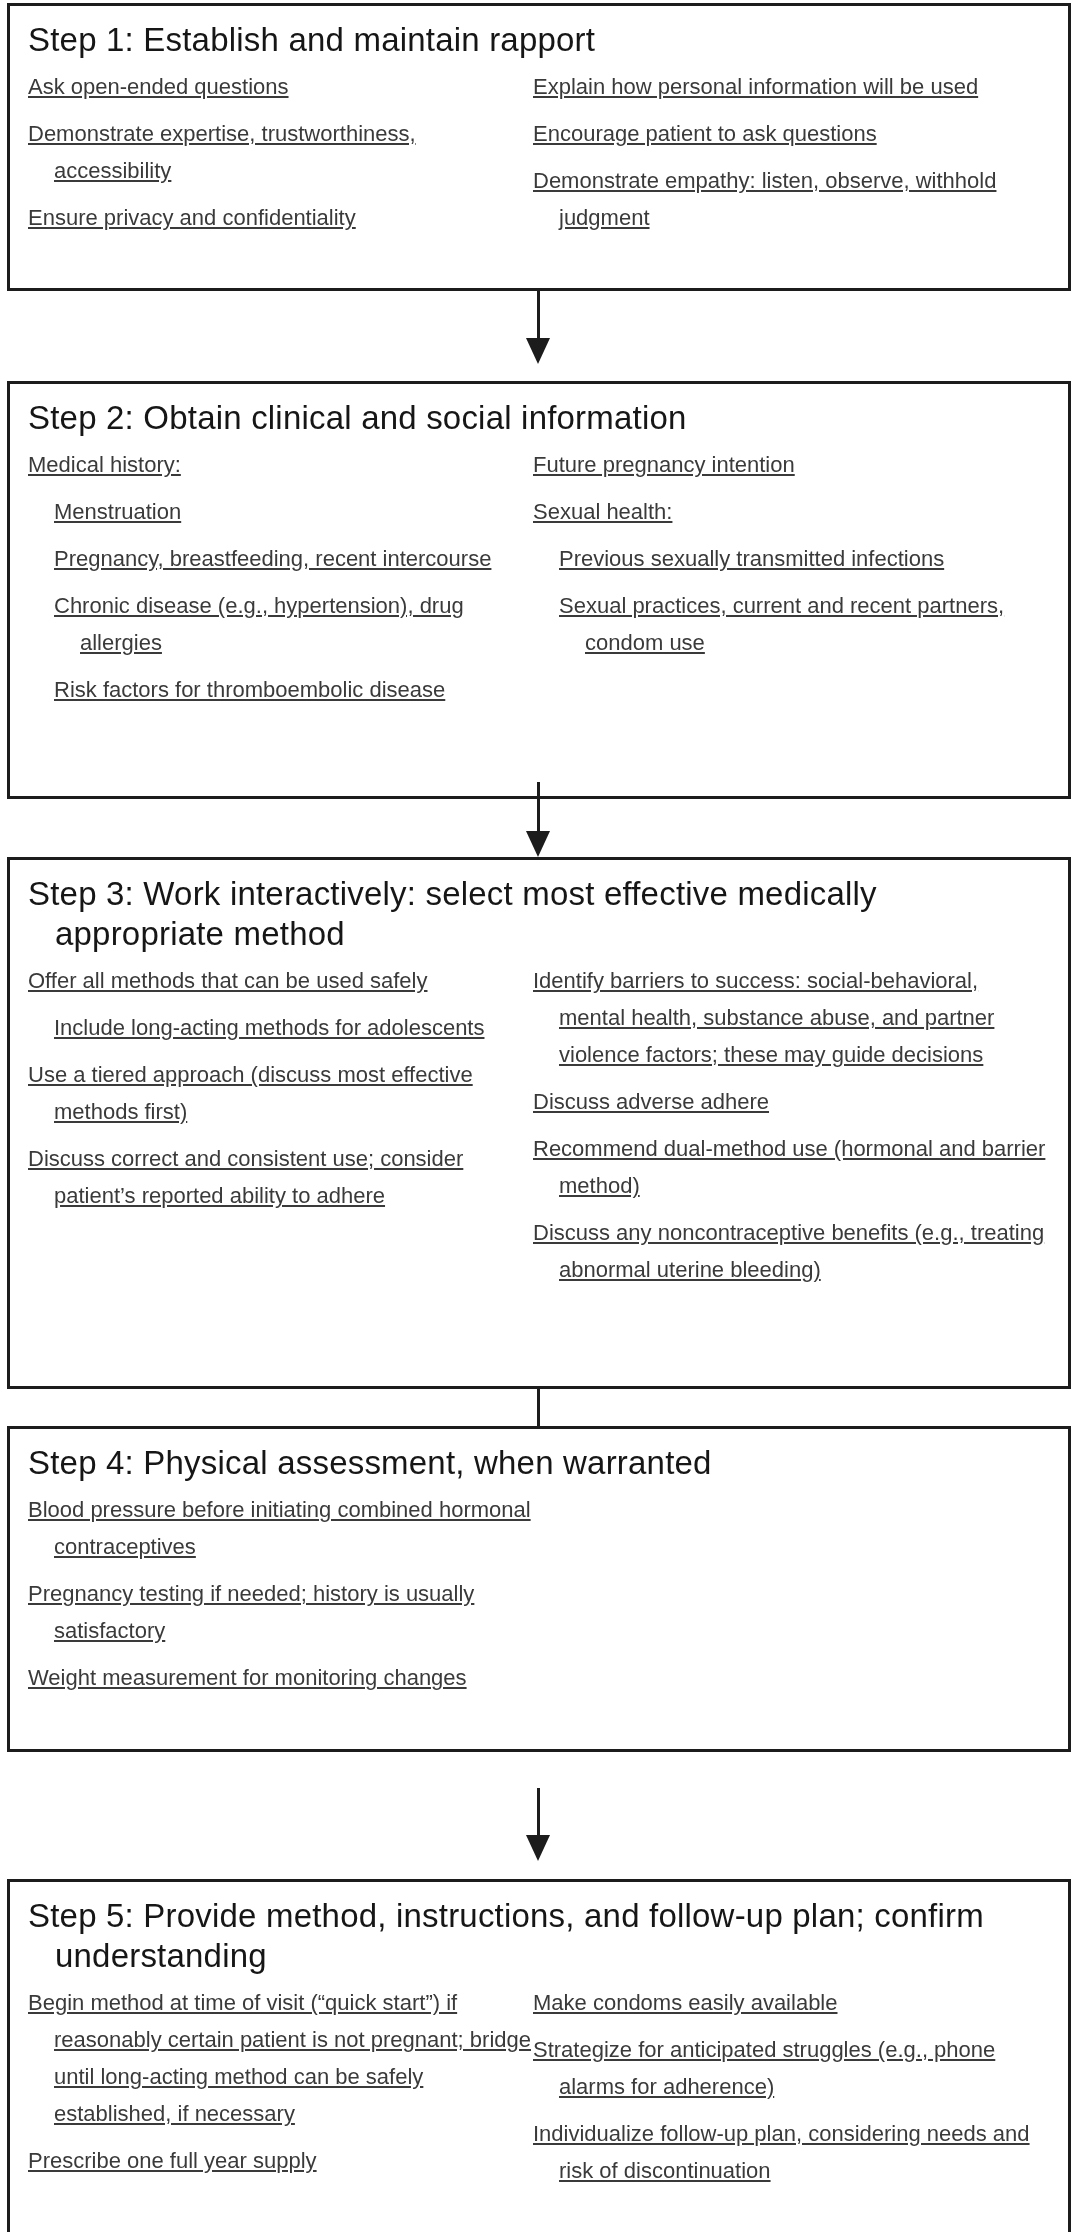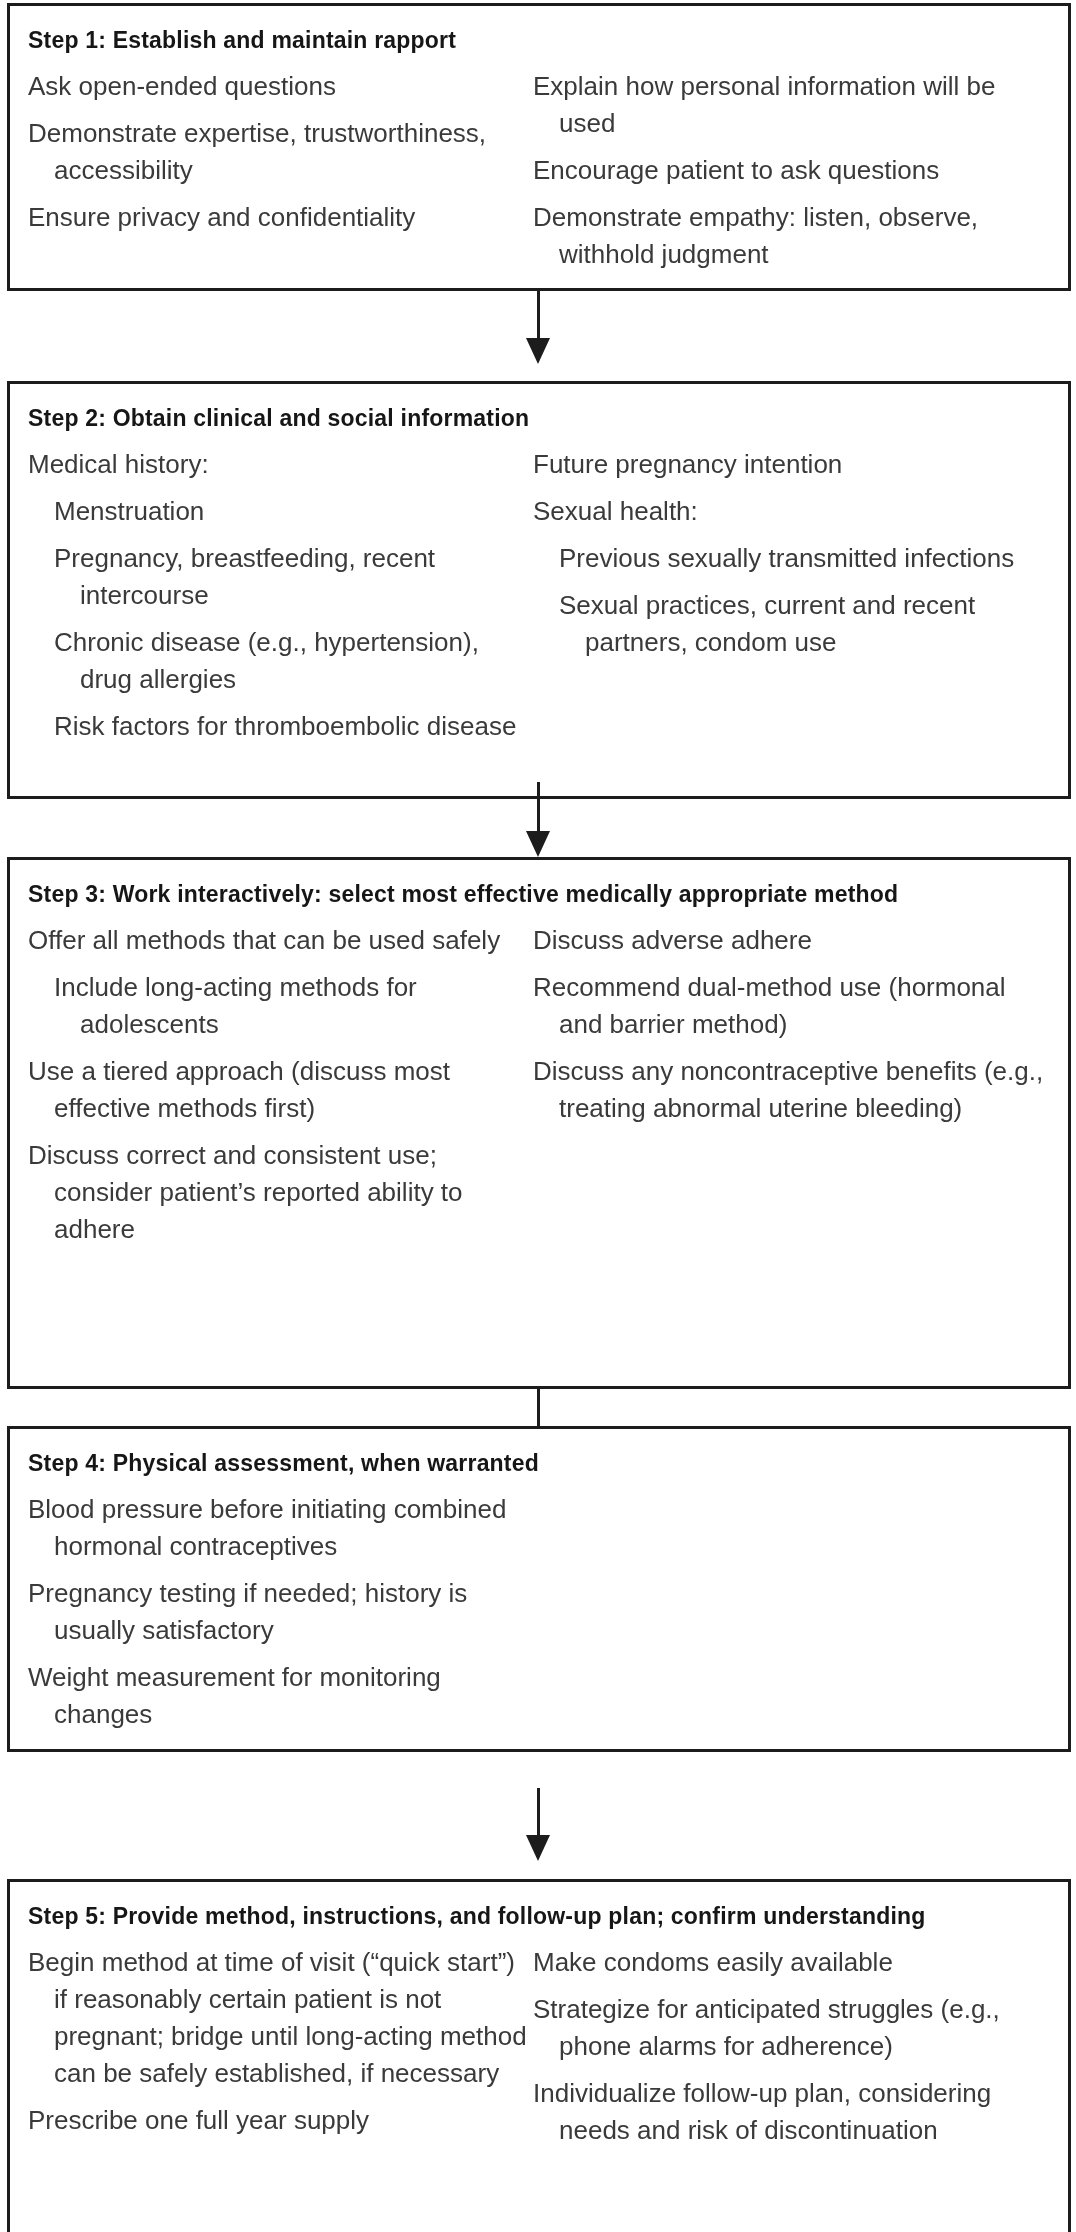--- a/index.html
+++ b/index.html
@@ -22,37 +22,38 @@
   }
   .step-box {
     position: absolute;
     left: 7px;
     width: 1064px;
     background: var(--box-bg);
     border: 3px solid var(--border-color);
     padding: 14px 18px 0 18px;
   }
   .box-title {
-    font-size: 23px;
+    font-size: 33px;
     line-height: 40px;
-    font-weight: bold;
+    font-weight: normal;
     color: var(--title-color);
     padding-left: 27px;
     text-indent: -27px;
     margin: 0 8px 8px 0;
     letter-spacing: 0.2px;
   }
   .cols { display: flex; align-items: flex-start; }
   .col-left  { width: 505px; flex: 0 0 auto; }
   .col-right { flex: 1 1 auto; }
   .item {
-    font-size: 26px;
+    font-size: 22px;
     line-height: 37px;
     color: var(--body-color);
     margin: 0 0 10px 0;
+    text-decoration: underline;
   }
   .lvl0 { padding-left: 26px; text-indent: -26px; }
   .lvl1 { padding-left: 52px; text-indent: -26px; }
   .flow-arrow {
     position: absolute;
     left: 538px;
     transform: translateX(-50%);
     display: flex;
     flex-direction: column;
     align-items: center;
@@ -124,20 +125,21 @@
   <div class="step-box" style="top:857px; height:532px;">
     <div class="box-title">Step 3: Work interactively: select most effective medically appropriate method</div>
     <div class="cols">
       <div class="col-left">
         <div class="item lvl0">Offer all methods that can be used safely</div>
         <div class="item lvl1">Include long-acting methods for adolescents</div>
         <div class="item lvl0">Use a tiered approach (discuss most effective methods first)</div>
         <div class="item lvl0">Discuss correct and consistent use; consider patient’s reported ability to adhere</div>
       </div>
       <div class="col-right">
+        <div class="item lvl0">Identify barriers to success: social-behavioral, mental health, substance abuse, and partner violence factors; these may guide decisions</div>
         <div class="item lvl0">Discuss adverse adhere</div>
         <div class="item lvl0">Recommend dual-method use (hormonal and barrier method)</div>
         <div class="item lvl0">Discuss any noncontraceptive benefits (e.g., treating abnormal uterine bleeding)</div>
       </div>
     </div>
   </div>
 
   <div class="flow-arrow" style="top:1389px; height:73px;">
     <div class="arrow-stem"></div>
     <div class="arrow-head"></div>

